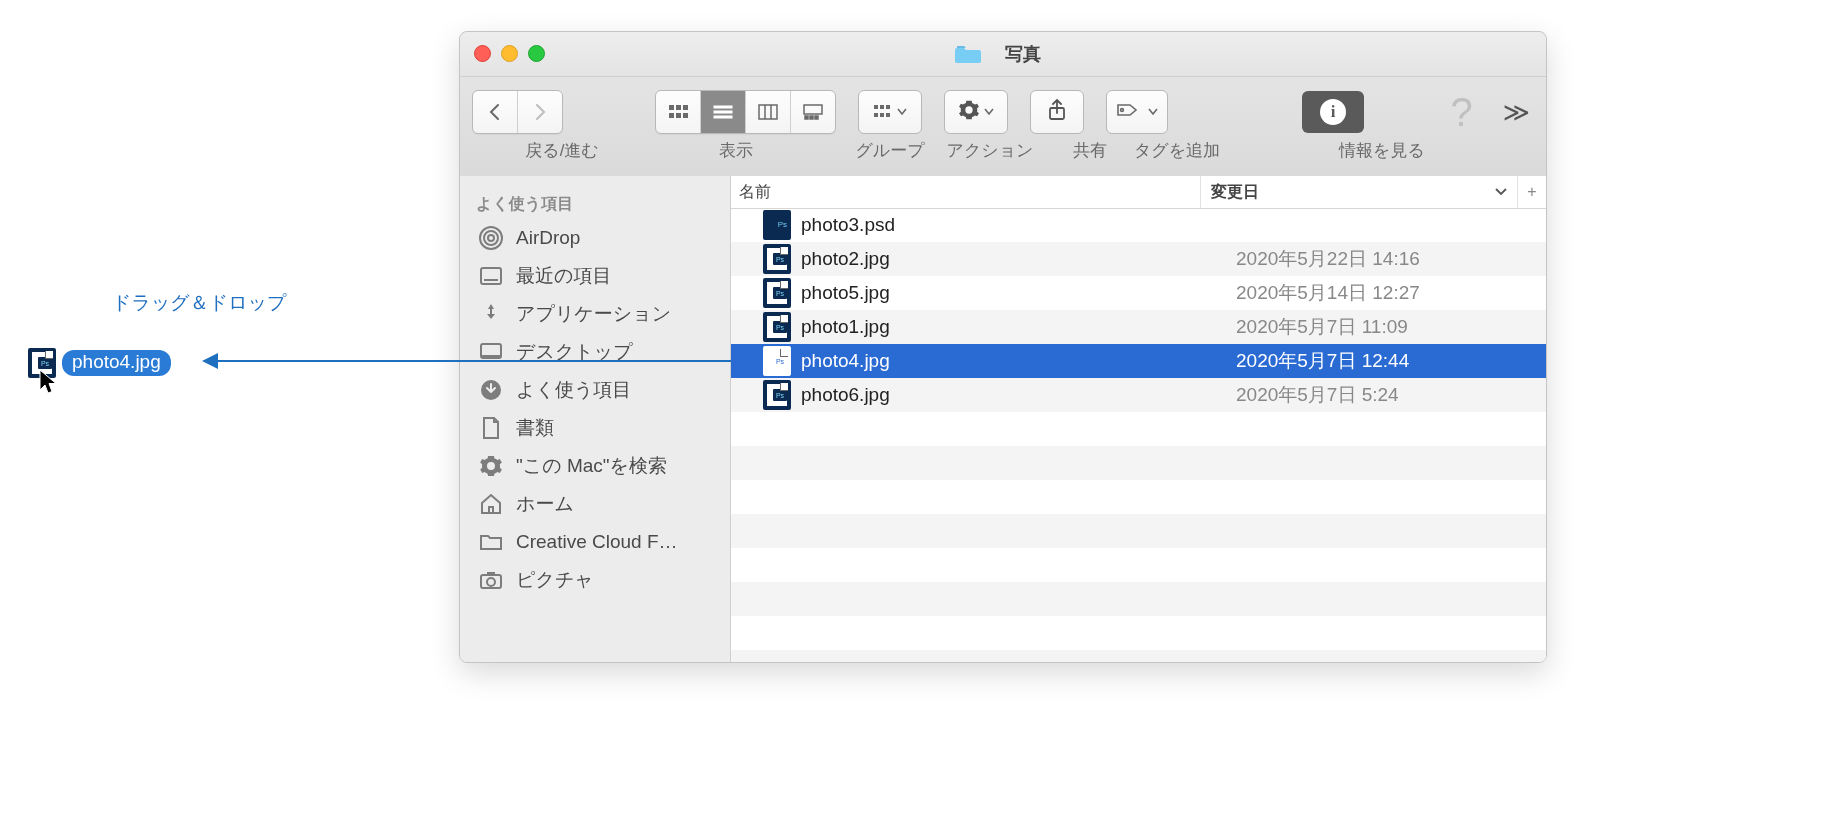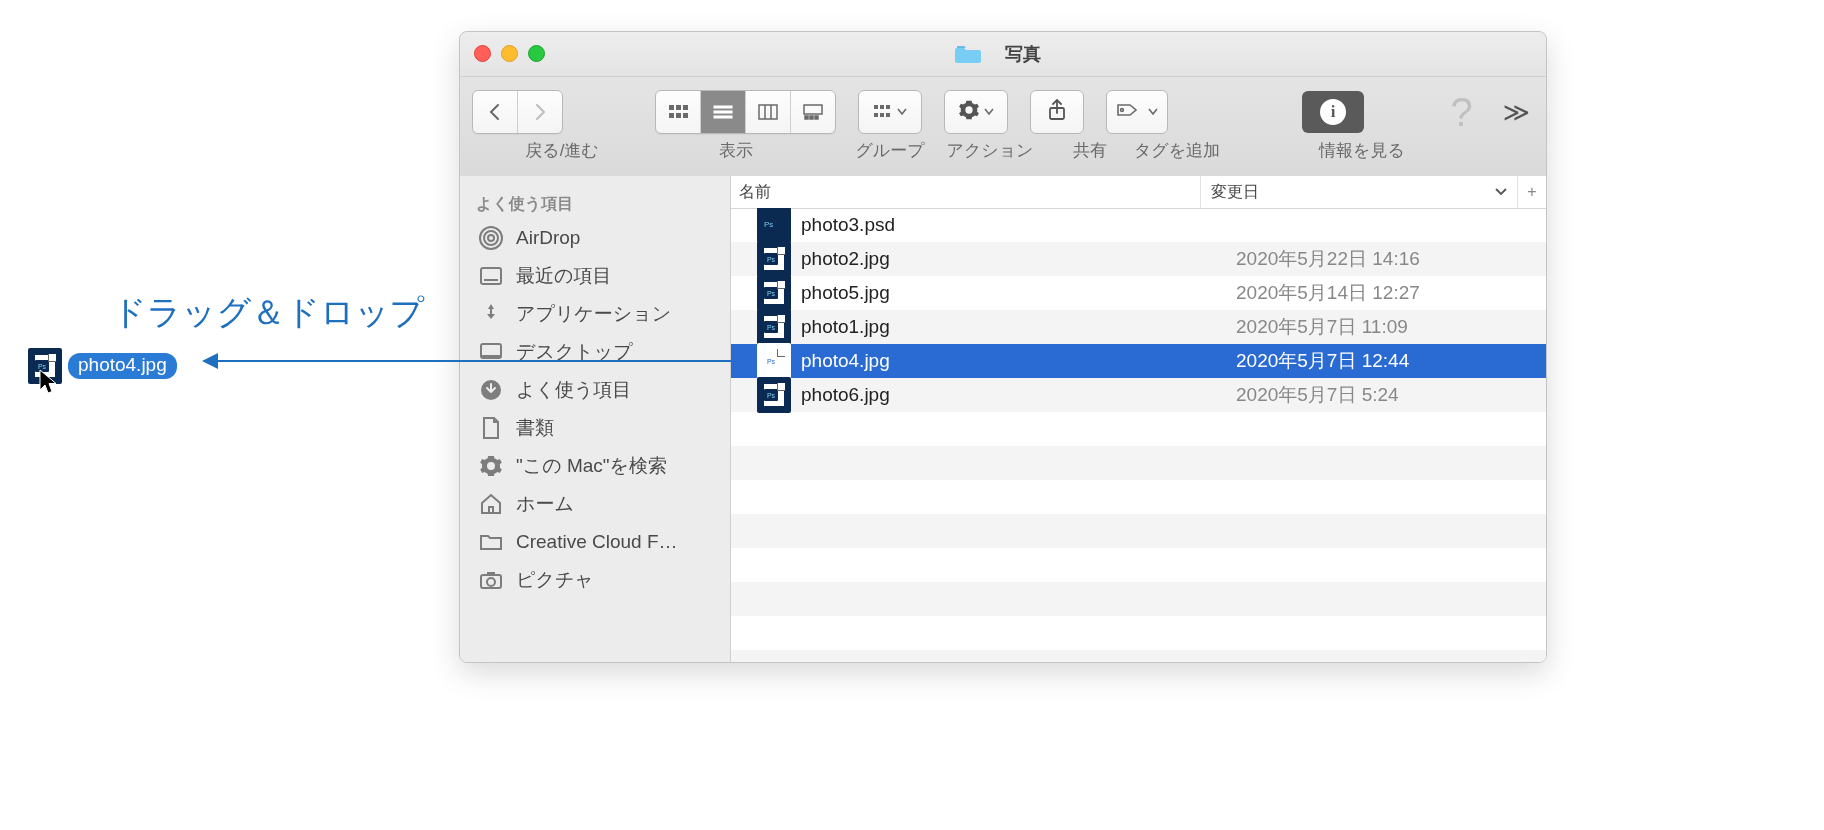--- a/index.html
+++ b/index.html
@@ -42,52 +42,52 @@
   .body{position:absolute;left:0;right:0;top:144px;bottom:0;display:flex;}
   .sidebar{width:270px;background:#ececec;border-right:1px solid #cfcfcf;overflow:hidden;padding-top:12px;}
   .sb-header{font-size:16px;color:#8a8a8a;font-weight:600;padding:6px 16px 4px;}
   .sb-item{display:flex;align-items:center;gap:12px;padding:6px 18px;font-size:19px;color:#4a4a4a;cursor:pointer;}
   .sb-item .ic{width:26px;height:26px;display:flex;align-items:center;justify-content:center;color:#7d7d7d;}
   .sb-item .ic svg{display:block;}
 
   .listpane{flex:1;background:#fff;position:relative;overflow:hidden;}
   .listhead{display:flex;align-items:stretch;height:32px;background:#fff;border-bottom:1px solid #d6d6d6;font-size:16px;color:#444;}
   .listhead .colname{flex:1;padding:6px 8px;border-right:1px solid #e2e2e2;}
-  .listhead .coldate{width:296px;padding:6px 10px;display:flex;align-items:center;justify-content:space-between;font-weight:400;}
+  .listhead .coldate{width:296px;padding:6px 10px;display:flex;align-items:center;justify-content:space-between;font-weight:700;}
   .listhead .coladd{width:28px;display:flex;align-items:center;justify-content:center;color:#888;border-left:1px solid #e2e2e2;}
 
   .rows{position:absolute;left:0;right:0;top:32px;bottom:0;overflow:hidden;}
   .stripes{position:absolute;inset:0;}
   .stripe{height:34px;}
   .stripe.alt{background:#f4f4f4;}
   .filerows{position:relative;z-index:2;}
   .row{display:flex;align-items:center;height:34px;font-size:19px;}
   .row .iconcell{width:60px;display:flex;justify-content:flex-end;padding-right:10px;}
   .row .namecell{flex:1;}
   .row .datecell{width:310px;color:#888;padding-left:10px;}
   .row.selected{background:#2a6ad3;color:#fff;}
   .row.selected .datecell{color:#fff;}
-  .fileic{width:20px;height:22px;border:7px solid #d946ef;border-radius:2px;position:relative;background:#fff;display:flex;align-items:center;justify-content:flex-start;}
+  .fileic{width:20px;height:22px;border:4px solid #d946ef;border-radius:2px;position:relative;background:#fff;display:flex;align-items:center;justify-content:flex-end;}
   .fileic::after{content:"";position:absolute;top:-1px;right:-1px;width:7px;height:7px;background:#fff;border-left:1px solid #666;border-bottom:1px solid #666;}
   .fileic.ps{border-color:#0b2a52;}
   .fileic.ps .psbox{width:14px;height:12px;background:#0b2a52;border-radius:1px;font-size:7px;color:#7fd3f7;display:flex;align-items:center;justify-content:center;}
   .fileic.psd{border-color:#0b2a52;background:#0b2a52;}
   .fileic.psd::after{display:none;}
   .fileic.psd .psbox{background:#0b2a52;color:#71c6ee;font-size:8px;line-height:1;}
   .row.selected .fileic{border-color:#fff;}
   .row.selected .fileic .psbox{background:#fff;color:#2a6ad3;}
 
   
   .dragproxy{position:absolute;left:28px;top:348px;display:flex;align-items:center;gap:6px;}
   .dragproxy .pill{background:#2a7bd6;color:#fff;border-radius:12px;padding:1px 10px 3px;font-size:19px;}
   .cursor{position:absolute;left:38px;top:368px;}
   .cursor svg{display:block;}
 
   
-  .annot{position:absolute;left:112px;top:290px;font-size:34px;color:#1f6fbf;}
+  .annot{position:absolute;left:112px;top:290px;font-size:19px;color:#1f6fbf;}
   .arrow{position:absolute;left:216px;top:360px;width:542px;height:2px;background:#1f6fbf;}
   .arrow::before{content:"";position:absolute;left:-14px;top:-7px;border-right:16px solid #1f6fbf;border-top:8px solid transparent;border-bottom:8px solid transparent;}
 
   .chev svg,.svgicon svg{display:block;}
 </style>
 </head>
 <body>
 <div class="stage">
 
 <div class="window">
@@ -240,21 +240,21 @@
       <div class="helpq">?</div>
       <div class="more">≫</div>
     </div>
 
     <span class="lbl" style="left:14px;width:88px">戻る/進む</span>
     <span class="lbl" style="left:202px;width:60px">表示</span>
     <span class="lbl" style="left:346px;width:80px">グループ</span>
     <span class="lbl" style="left:436px;width:100px">アクション</span>
     <span class="lbl" style="left:556px;width:60px">共有</span>
     <span class="lbl" style="left:618px;width:110px">タグを追加</span>
-    <span class="lbl" style="left:808px;width:100px">情報を見る</span>
+    <span class="lbl" style="left:828px;width:100px">情報を見る</span>
   </div>
 
   <div class="body">
 
     <div class="sidebar">
       <div class="sb-header">よく使う項目</div>
 
       <div class="sb-item">
         <span class="ic">
               <svg width="24" height="24" viewBox="0 0 24 24">

